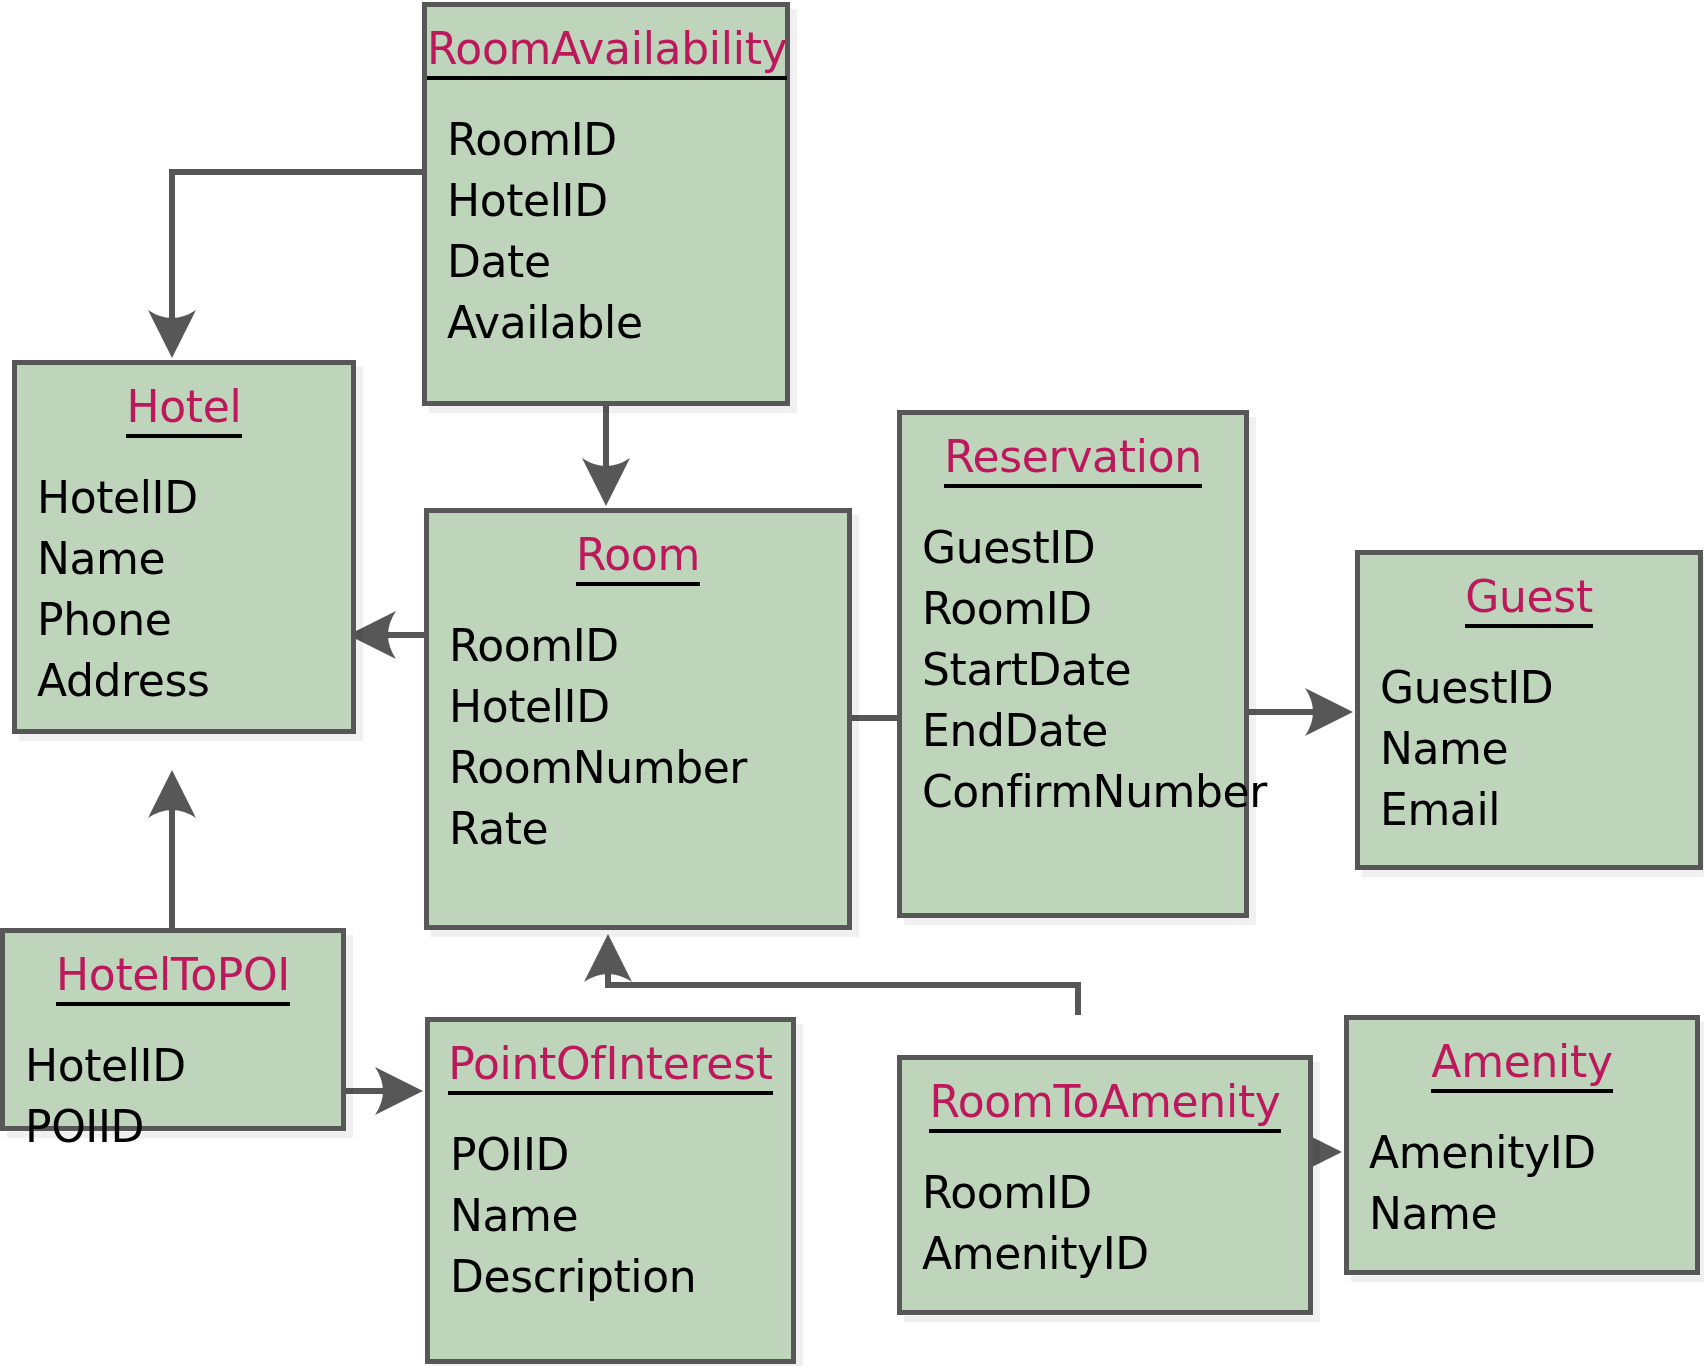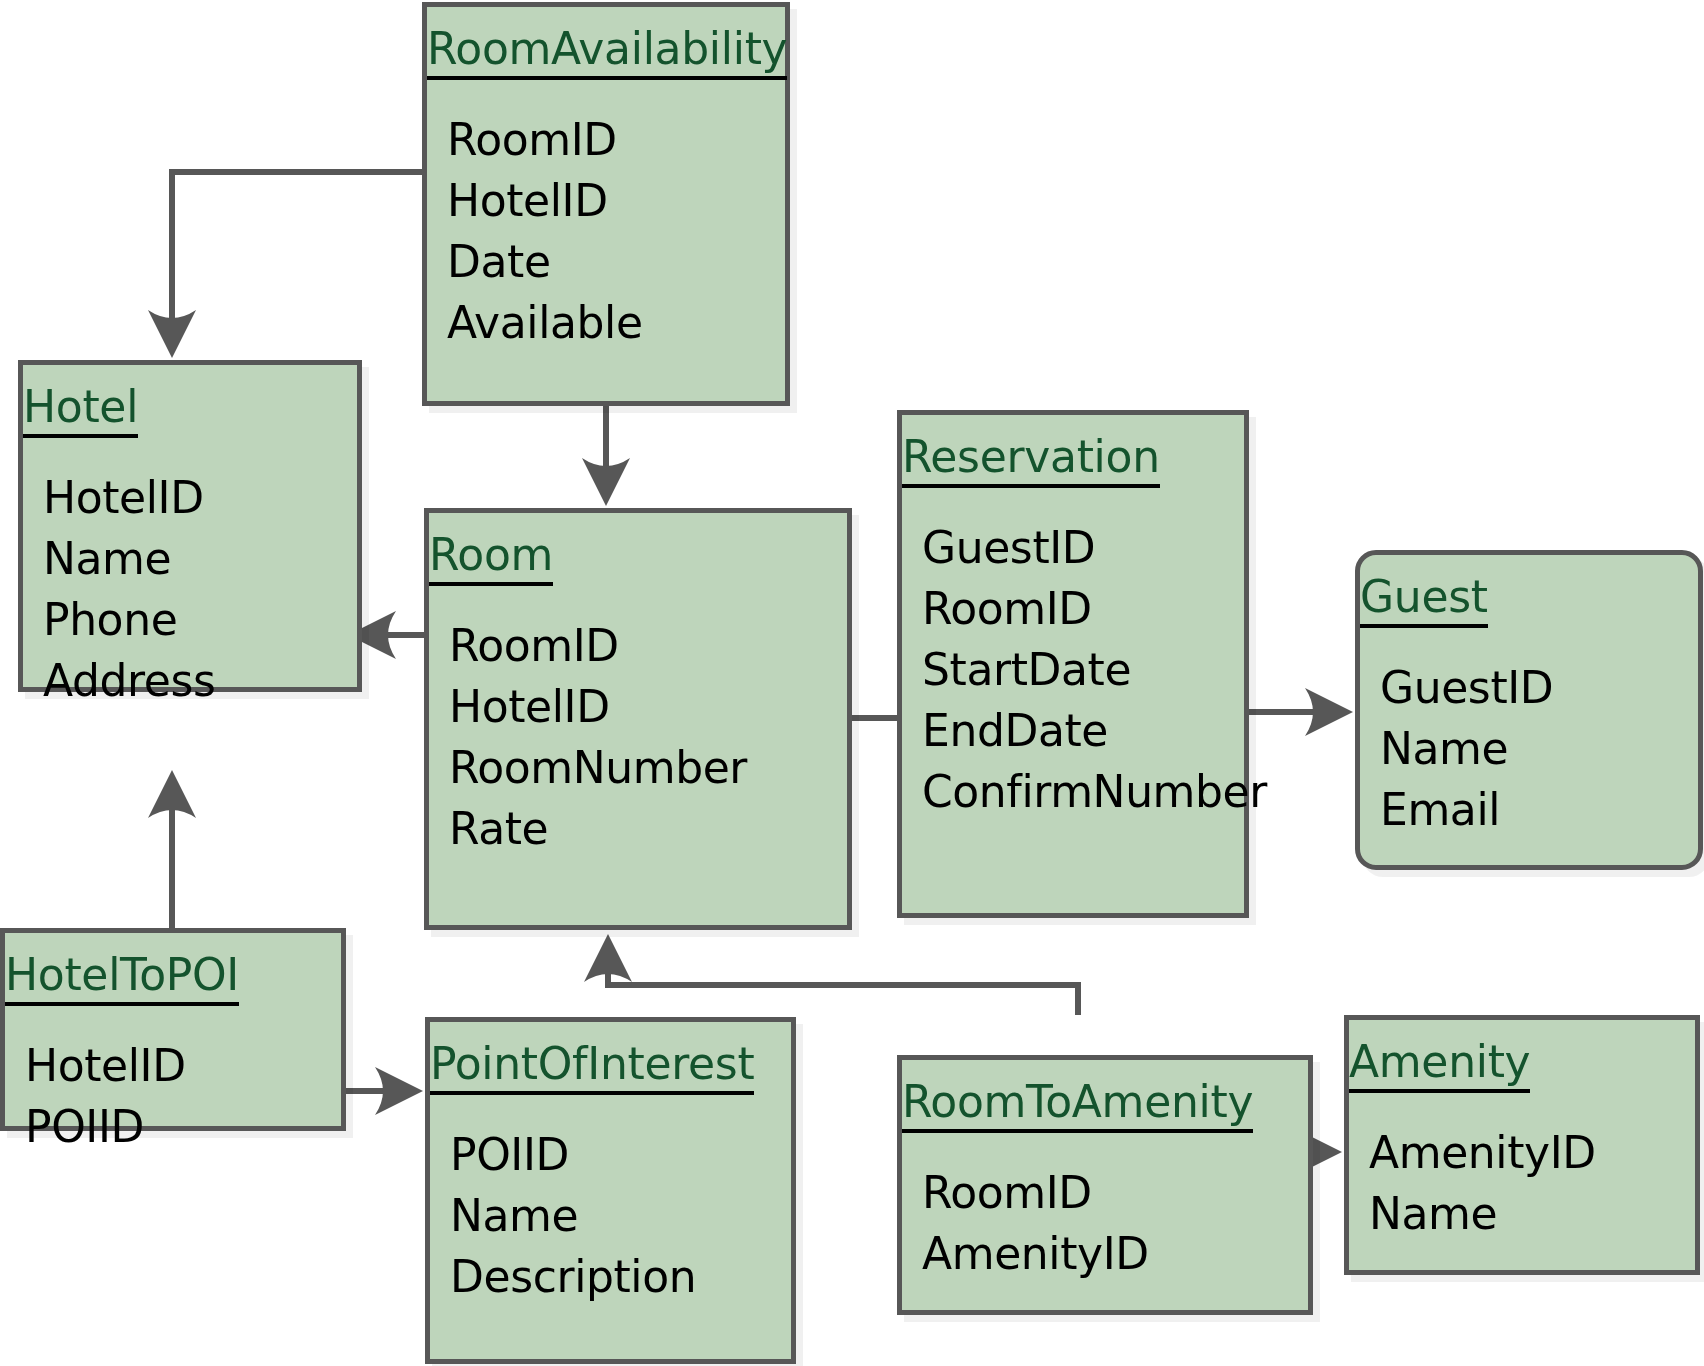--- a/index.html
+++ b/index.html
@@ -26,23 +26,24 @@
   .entity {
     position: absolute;
     box-sizing: border-box;
     background: #bed5bb;
     border: 5px solid #575757;
     box-shadow: 7px 7px 0 0 rgba(0,0,0,0.06);
     padding: 0;
     z-index: 2;
   }
   .entity-title {
+    text-align: center;
     font-size: 44px;
     line-height: 1.0;
-    color: #14532d;
+    color: #be185d;
     padding-top: 20px;
     padding-bottom: 6px;
     letter-spacing: -0.3px;
     white-space: nowrap;
   }
   .entity-title span {
     border-bottom: 4px solid #000;
     padding-bottom: 2px;
   }
   .attr-list {
@@ -109,21 +110,21 @@
   <div class="entity" style="left:422px; top:2px; width:368px; height:404px;">
     <div class="entity-title"><span>RoomAvailability</span></div>
     <div class="attr-list">
       <div class="attr">RoomID</div>
       <div class="attr">HotelID</div>
       <div class="attr">Date</div>
       <div class="attr">Available</div>
     </div>
   </div>
 
-  <div class="entity" style="left:18px; top:360px; width:344px; height:332px;">
+  <div class="entity" style="left:12px; top:360px; width:344px; height:374px;">
     <div class="entity-title"><span>Hotel</span></div>
     <div class="attr-list">
       <div class="attr">HotelID</div>
       <div class="attr">Name</div>
       <div class="attr">Phone</div>
       <div class="attr">Address</div>
     </div>
   </div>
 
   <div class="entity" style="left:424px; top:508px; width:428px; height:422px;">
@@ -140,21 +141,21 @@
     <div class="entity-title"><span>Reservation</span></div>
     <div class="attr-list">
       <div class="attr">GuestID</div>
       <div class="attr">RoomID</div>
       <div class="attr">StartDate</div>
       <div class="attr">EndDate</div>
       <div class="attr">ConfirmNumber</div>
     </div>
   </div>
 
-  <div class="entity" style="left:1355px; top:550px; width:348px; height:320px;border-radius:21px;">
+  <div class="entity" style="left:1355px; top:550px; width:348px; height:320px;">
     <div class="entity-title"><span>Guest</span></div>
     <div class="attr-list">
       <div class="attr">GuestID</div>
       <div class="attr">Name</div>
       <div class="attr">Email</div>
     </div>
   </div>
 
   <div class="entity" style="left:0px; top:928px; width:346px; height:203px;">
     <div class="entity-title"><span>HotelToPOI</span></div>

